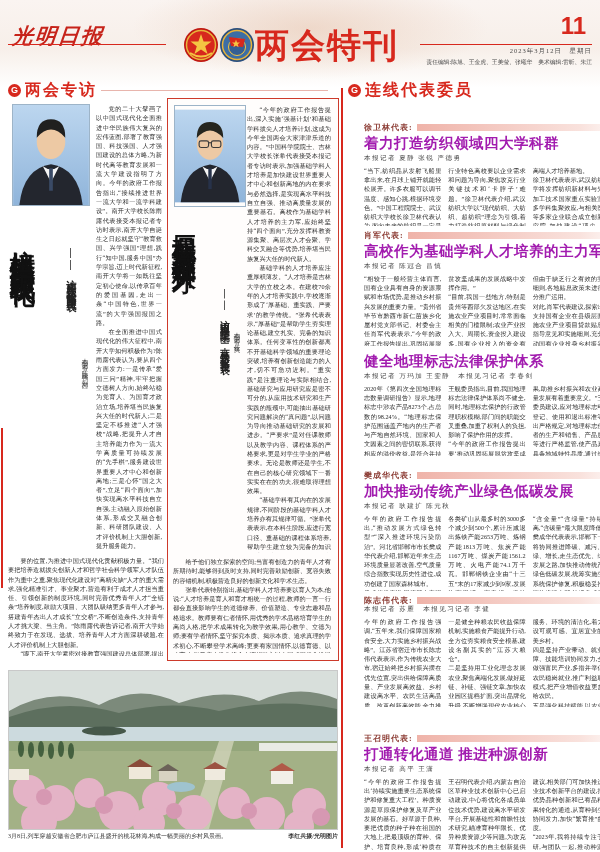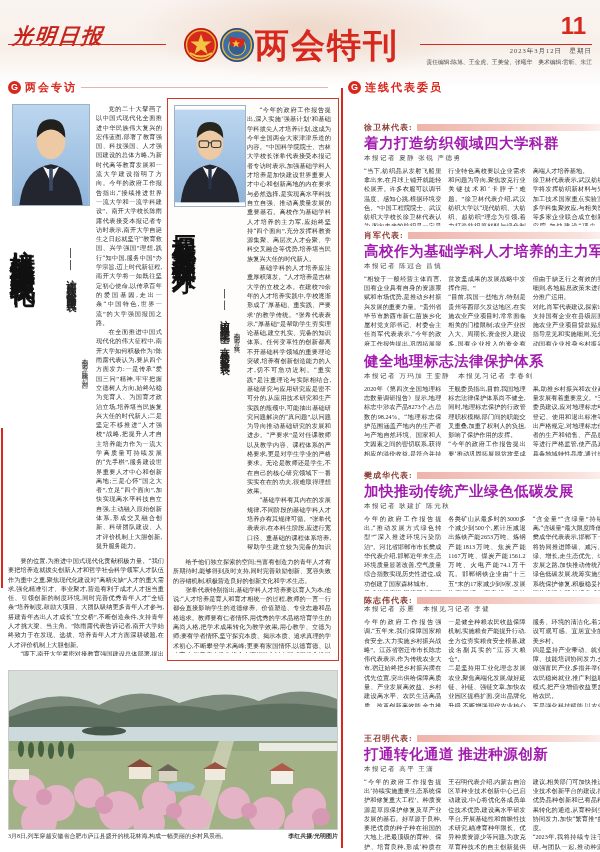--- a/index.html
+++ b/index.html
@@ -19,21 +19,21 @@
   .emblem{width:36px;height:36px;flex:0 0 auto;}
   .banner-title{font-size:34px;font-weight:900;color:#d7281d;letter-spacing:2px;line-height:1;
     font-family:"Liberation Sans",sans-serif;}
   .dateblock{position:absolute;right:8px;top:47px;width:190px;text-align:right;color:#4a4a4a;}
   .dateblock .d1{font-size:6.5px;letter-spacing:1px;}
   .dateblock .d2{font-size:5.8px;margin-top:2px;}
   
   .sec-head{position:absolute;display:flex;align-items:center;gap:4px;}
   .g-logo{width:13px;height:13px;border-radius:50%;background:#d7281d;color:#fff;font-weight:bold;
     font-size:9px;line-height:13px;text-align:center;font-family:"Liberation Sans",sans-serif;flex:0 0 auto;}
-  .sec-title{font-size:11px;font-weight:bold;color:#d7281d;letter-spacing:2px;}
+  .sec-title{font-size:16px;font-weight:bold;color:#d7281d;letter-spacing:2px;}
   .sec-rule{height:1px;background:#e8b5ad;flex:1;}
   
   .divider{position:absolute;left:341px;top:88px;width:1.5px;height:760px;background:#d7281d;}
   .edge-line{position:absolute;left:1px;top:428px;width:1.5px;height:160px;background:#d7281d;}
   .a1{position:absolute;left:8px;top:98px;width:156px;height:560px;}
   .a2{position:absolute;left:167px;top:98px;width:170px;height:561px;border:1.5px solid #cd3a2b;background:#fffdfc;}
   .headshot{position:absolute;border:1px solid #9db4c8;}
   .vhead{position:absolute;writing-mode:vertical-rl;font-weight:900;color:#111;
     font-family:"Liberation Serif",serif;letter-spacing:3px;line-height:1;}
   .vsub{position:absolute;writing-mode:vertical-rl;font-size:10px;font-weight:bold;color:#222;letter-spacing:2px;}

